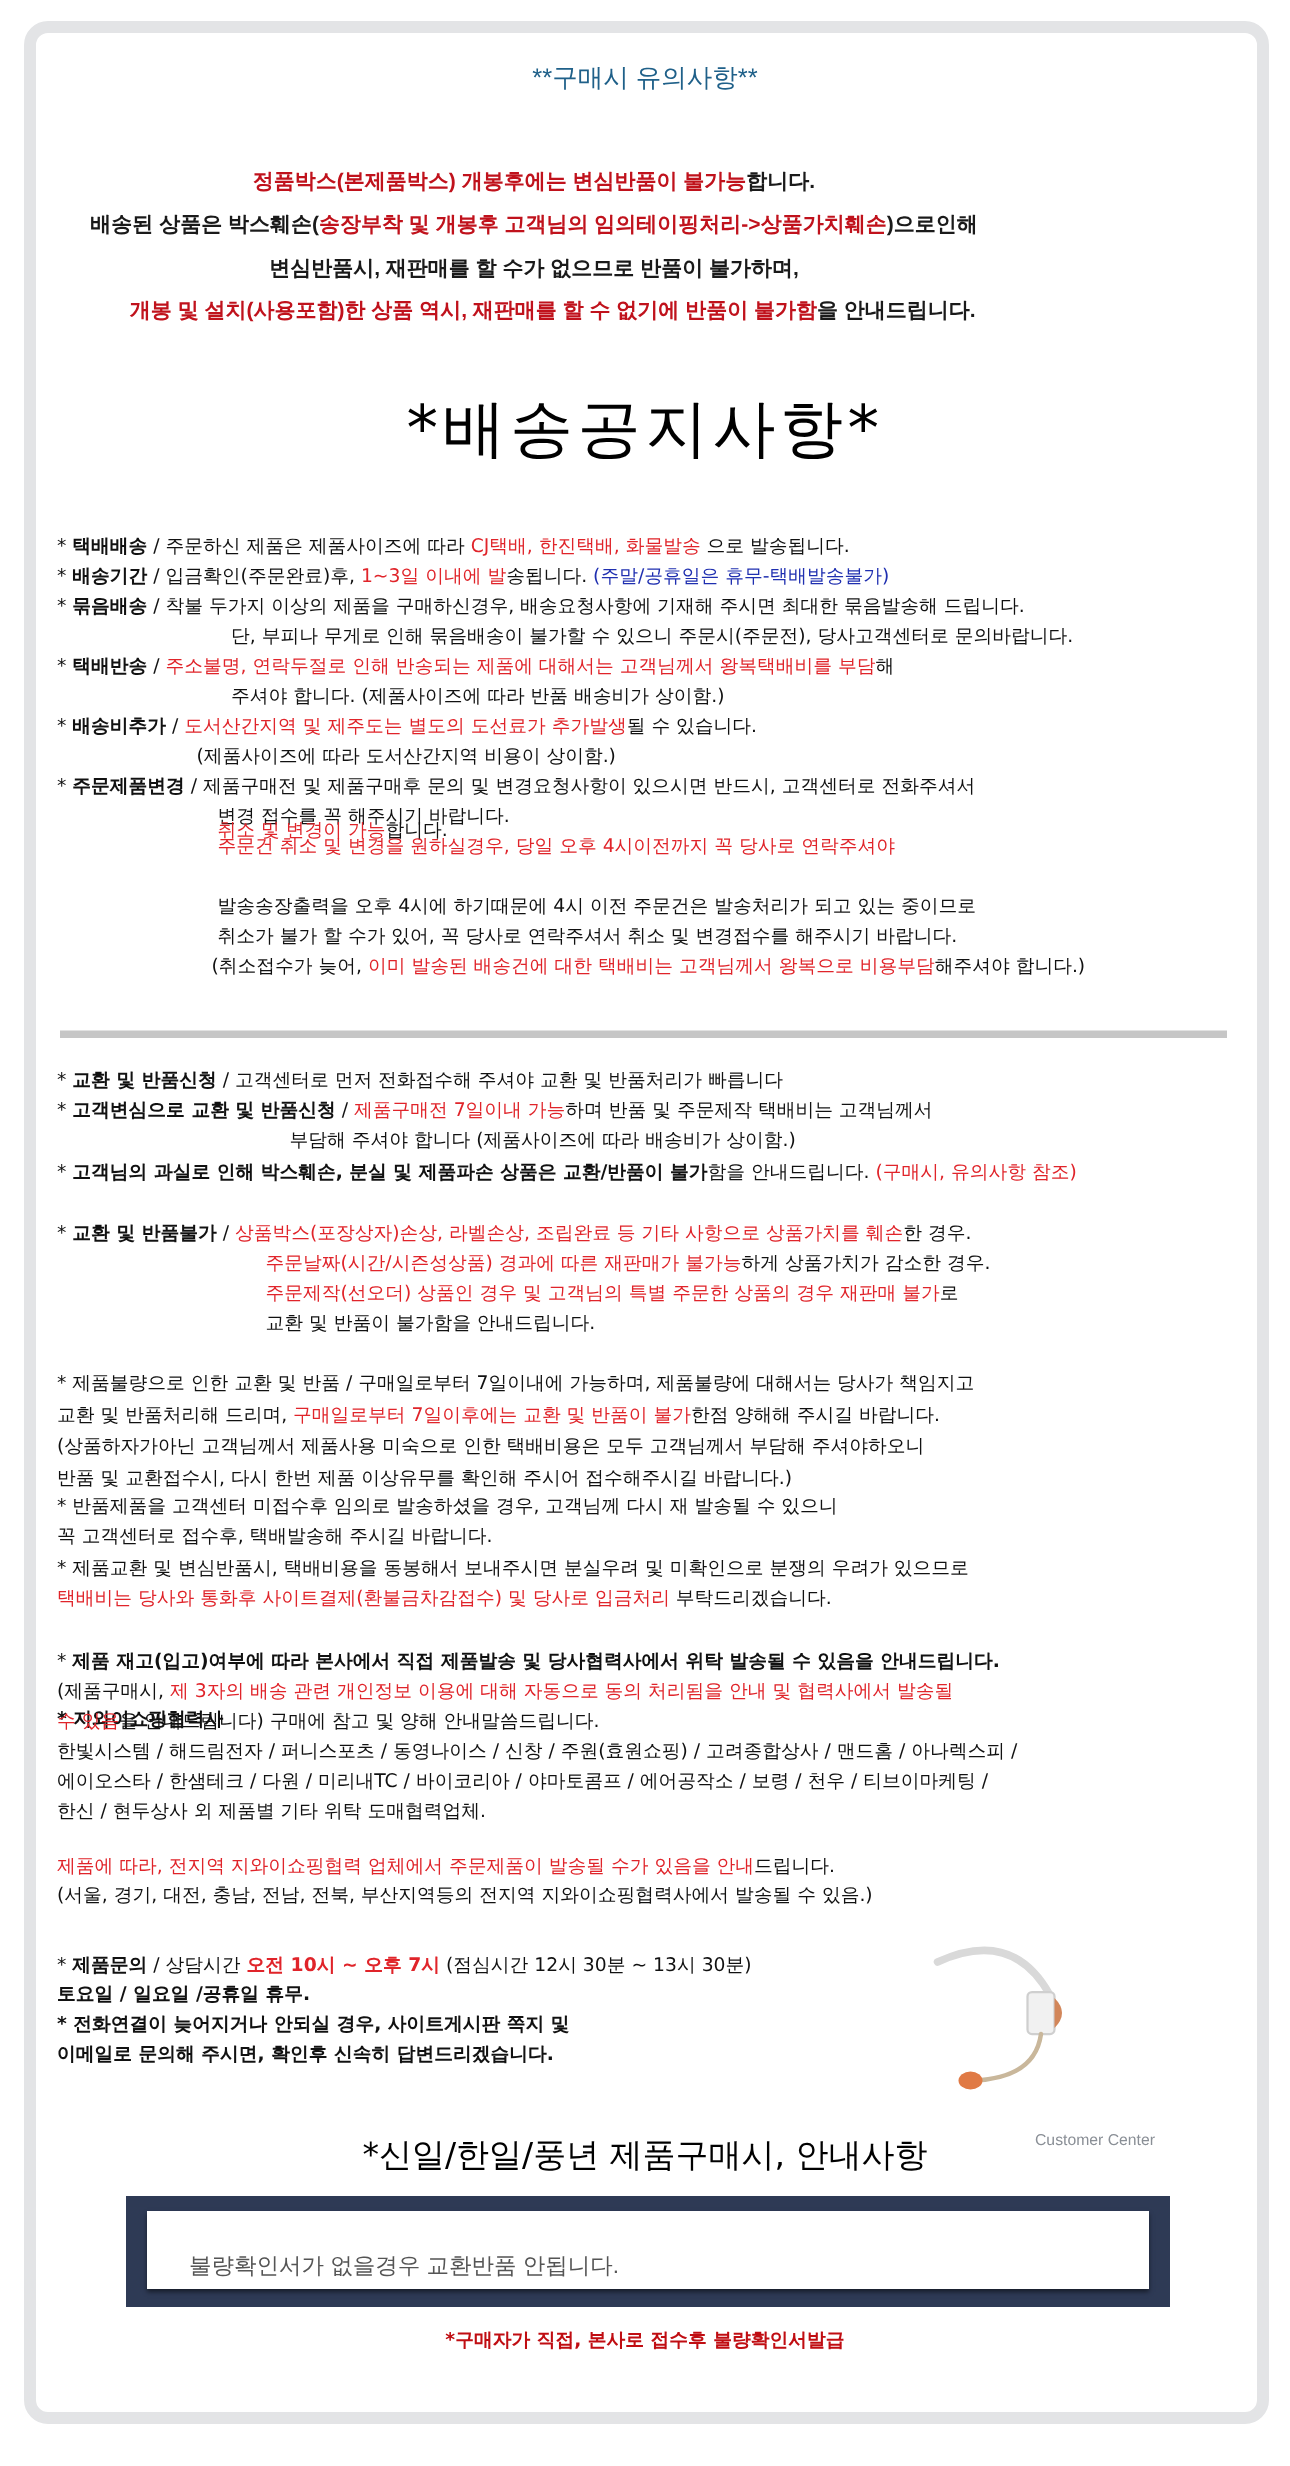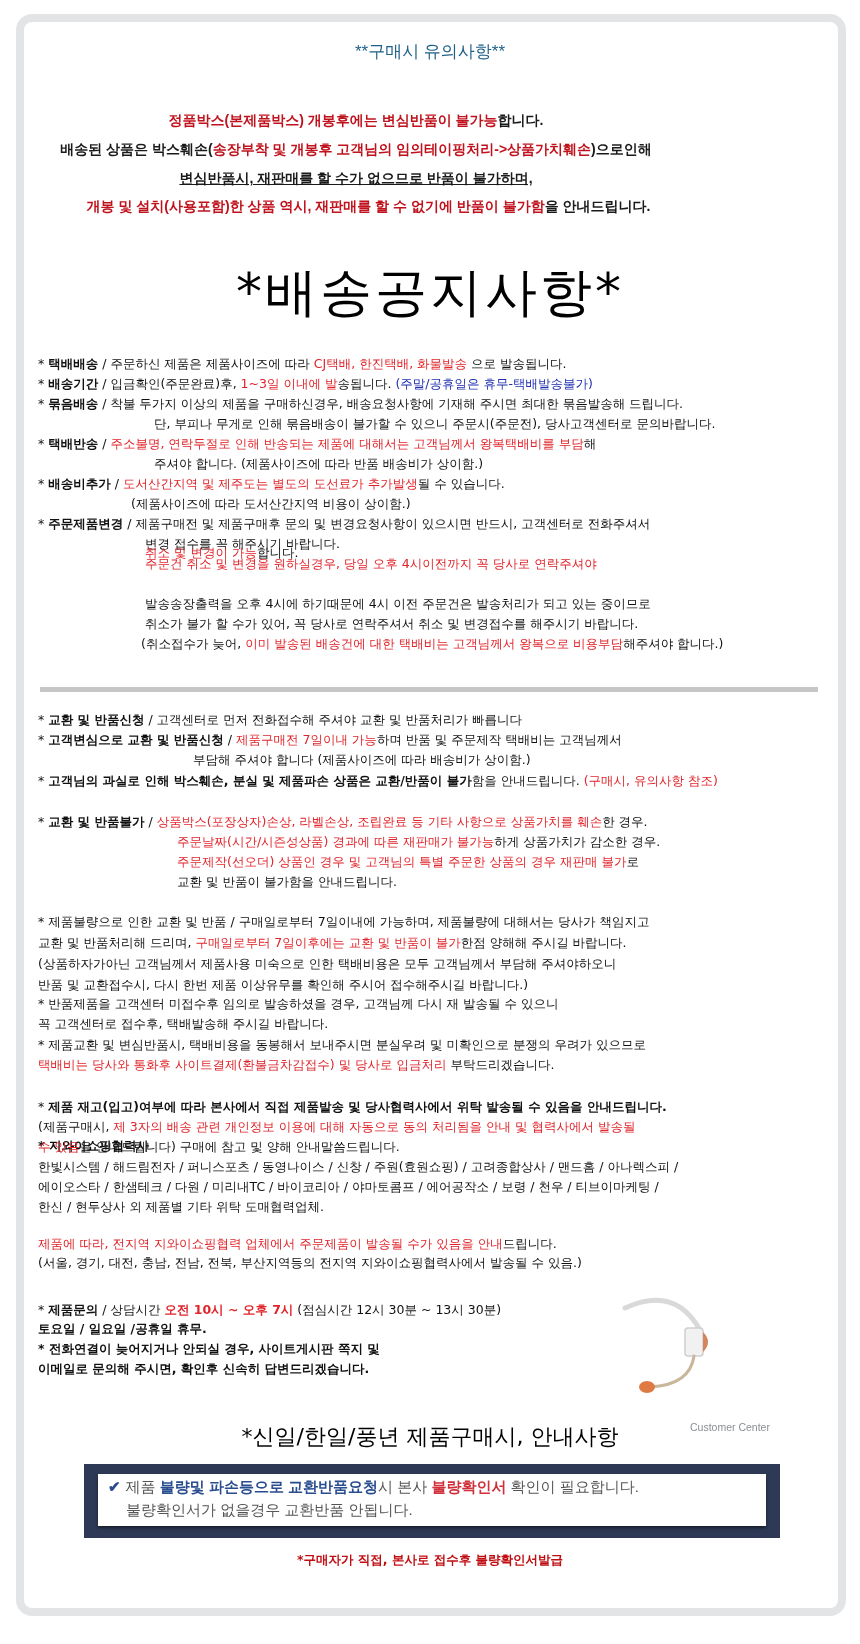--- a/index.html
+++ b/index.html
@@ -12,21 +12,21 @@
   .abs { position: absolute; white-space: nowrap; }
   .red { color: #e0242a; }
   .blue { color: #1f2fb0; }
   .b { font-weight: bold; }
 
   
   .notice-title { left: 0; width: 860px; top: 40px; text-align: center; font-size: 17px; color: #1f6089; font-family: "Liberation Sans", sans-serif; }
   .notice-line { left: 0; width: 712px; text-align: center; font-size: 14px; font-weight: bold; color: #1a1a1a; font-family: "Liberation Sans", sans-serif; }
   .notice-line .r { color: #c0121c; }
 
-  .big-title { left: 0; width: 860px; top: 258px; text-align: center; font-size: 52px; letter-spacing: 3px; font-family: "DejaVu Sans", sans-serif; color: #000; }
+  .big-title { left: 0; width: 860px; top: 258px; text-align: center; font-size: 42px; letter-spacing: 3px; font-family: "DejaVu Sans", sans-serif; color: #000; }
 
   .sec { font-size: 12.5px; line-height: 18px; font-family: "DejaVu Sans", sans-serif; color: #111; }
   .sec .lbl { font-weight: bold; }
 
   .divider { position: absolute; left: 40px; top: 687px; width: 778px; height: 5px; background: #c6c6c6; }
 
   .cs-icon { position: absolute; left: 605px; top: 1290px; width: 180px; height: 110px; }
   .cs-label { position: absolute; left: 690px; top: 1389px; font-size: 10.5px; color: #8a8f96; font-family: "Liberation Sans", sans-serif; margin-top: 32px; }
 
   .sub-title { left: 0; width: 860px; top: 1422px; text-align: center; font-size: 22px; color: #000; font-family: "DejaVu Sans", sans-serif; }
@@ -73,30 +73,29 @@
   <path d="M 98 42 Q 108 52 98 62 Z" fill="#d2865a"></path>
   <path d="M 89 66 Q 85 95 45 97" fill="none" stroke="#c9b79b" stroke-width="3" stroke-linecap="round"></path>
   <ellipse cx="42" cy="97" rx="8" ry="6" fill="#e07a45"></ellipse>
 </svg>
 <div class="cs-label">Customer Center</div>
 
 <div class="abs sub-title">*신일/한일/풍년 제품구매시, 안내사항</div>
 
 <div class="banner">
   <div class="banner-inner">
-    <div class="banner-line1"><span class="check">✔</span><span>제품 </span><span class="bl">불량및 파손등으로 교환반품요청</span><span>시 본사 </span><span class="rd">불량확인서</span><span> 확인이 필요합니다.</span></div>
     <div class="banner-line2">불량확인서가 없을경우 교환반품 안됩니다.</div>
   </div>
 </div>
 
 <div class="abs foot-note">*구매자가 직접, 본사로 접수후 불량확인서발급</div>
 
 <div class="abs notice-line" style="left: 0px; top: 112px;"><span class="r">정품박스(본제품박스) 개봉후에는 변심반품이 불가능</span><span>합니다.</span></div>
 <div class="abs notice-line" style="left: 0px; top: 141px;"><span>배송된 상품은 박스훼손(</span><span class="r">송장부착 및 개봉후 고객님의 임의테이핑처리-&gt;상품가치훼손</span><span>)으로인해</span></div>
-<div class="abs notice-line" style="left: 0px; top: 170px; text-decoration: underline;"><span>변심반품시, 재판매를 할 수가 없으므로 반품이 불가하며,</span></div>
+<div class="abs notice-line" style="left: 0px; top: 170px;"><span>변심반품시, 재판매를 할 수가 없으므로 반품이 불가하며,</span></div>
 <div class="abs notice-line" style="left: 0px; top: 198px; padding-left: 25px;"><span class="r">개봉 및 설치(사용포함)한 상품 역시, 재판매를 할 수 없기에 반품이 불가함</span><span>을 안내드립니다.</span></div>
 <div class="abs sec" style="left: 38px; top: 355px;"><span>* </span><span class="lbl">택배배송</span><span> / 주문하신 제품은 제품사이즈에 따라 </span><span class="red">CJ택배, 한진택배, 화물발송</span><span> 으로 발송됩니다.</span></div>
 <div class="abs sec" style="left: 38px; top: 375px;"><span>* </span><span class="lbl">배송기간</span><span> / 입금확인(주문완료)후, </span><span class="red">1~3일 이내에 발</span><span>송됩니다. </span><span class="blue">(주말/공휴일은 휴무-택배발송불가)</span></div>
 <div class="abs sec" style="left: 38px; top: 395px;"><span>* </span><span class="lbl">묶음배송</span><span> / 착불  두가지 이상의 제품을 구매하신경우, 배송요청사항에 기재해 주시면 최대한 묶음발송해 드립니다.</span></div>
 <div class="abs sec" style="left: 154px; top: 415px;"><span>단, 부피나 무게로 인해 묶음배송이 불가할 수 있으니 주문시(주문전), 당사고객센터로 문의바랍니다.</span></div>
 <div class="abs sec" style="left: 38px; top: 435px;"><span>* </span><span class="lbl">택배반송</span><span> / </span><span class="red">주소불명, 연락두절로 인해 반송되는 제품에 대해서는 고객님께서 왕복택배비를 부담</span><span>해</span></div>
 <div class="abs sec" style="left: 154px; top: 455px;"><span>주셔야 합니다. (제품사이즈에 따라 반품 배송비가 상이함.)</span></div>
 <div class="abs sec" style="left: 38px; top: 475px;"><span>* </span><span class="lbl">배송비추가</span><span> / </span><span class="red">도서산간지역 및 제주도는 별도의 도선료가 추가발생</span><span>될 수 있습니다.</span></div>
 <div class="abs sec" style="left: 131px; top: 495px;"><span>(제품사이즈에 따라 도서산간지역  비용이 상이함.)</span></div>
 <div class="abs sec" style="left: 38px; top: 515px;"><span>* </span><span class="lbl">주문제품변경</span><span> / 제품구매전 및 제품구매후 문의 및 변경요청사항이 있으시면 반드시, 고객센터로 전화주셔서</span></div>

